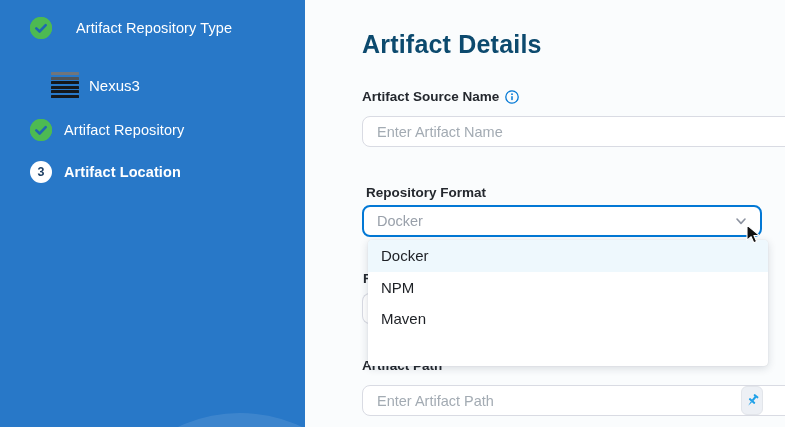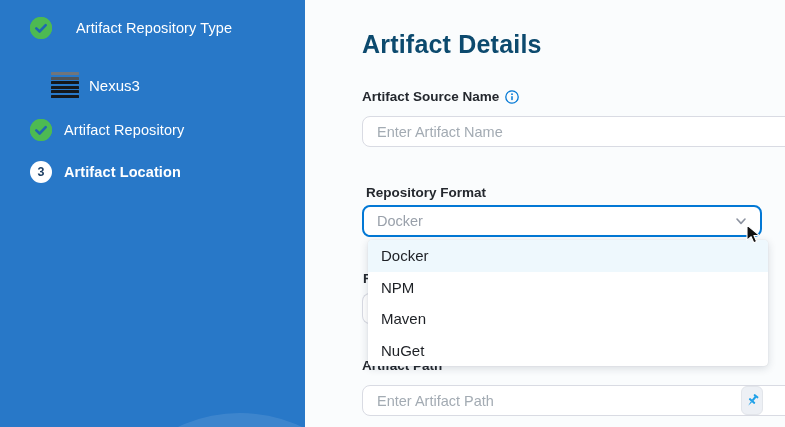--- a/index.html
+++ b/index.html
@@ -212,21 +212,20 @@
         <rect x="4.1" y="7.6" width="7.8" height="2.2" rx="0.7"></rect>
         <path d="M7.3 9.8 h1.4 L8 15.2 Z"></path>
       </g>
     </svg>
   </div>
 
   <div class="dropdown-menu">
     <div class="dropdown-option highlighted">Docker</div>
     <div class="dropdown-option">NPM</div>
     <div class="dropdown-option">Maven</div>
-    <div class="dropdown-option">NuGet</div>
   </div>
 
   <div class="cursor">
     <svg width="15" height="21" viewBox="0 0 15 21">
       <path d="M1 1 L1 16.2 L5.1 12.7 L7.8 18.8 L10.6 17.5 L7.9 11.6 L13.3 11.3 Z" fill="#111111" stroke="#ffffff" stroke-width="1.1" stroke-linejoin="round"></path>
     </svg>
   </div>
 
 </div>
 

